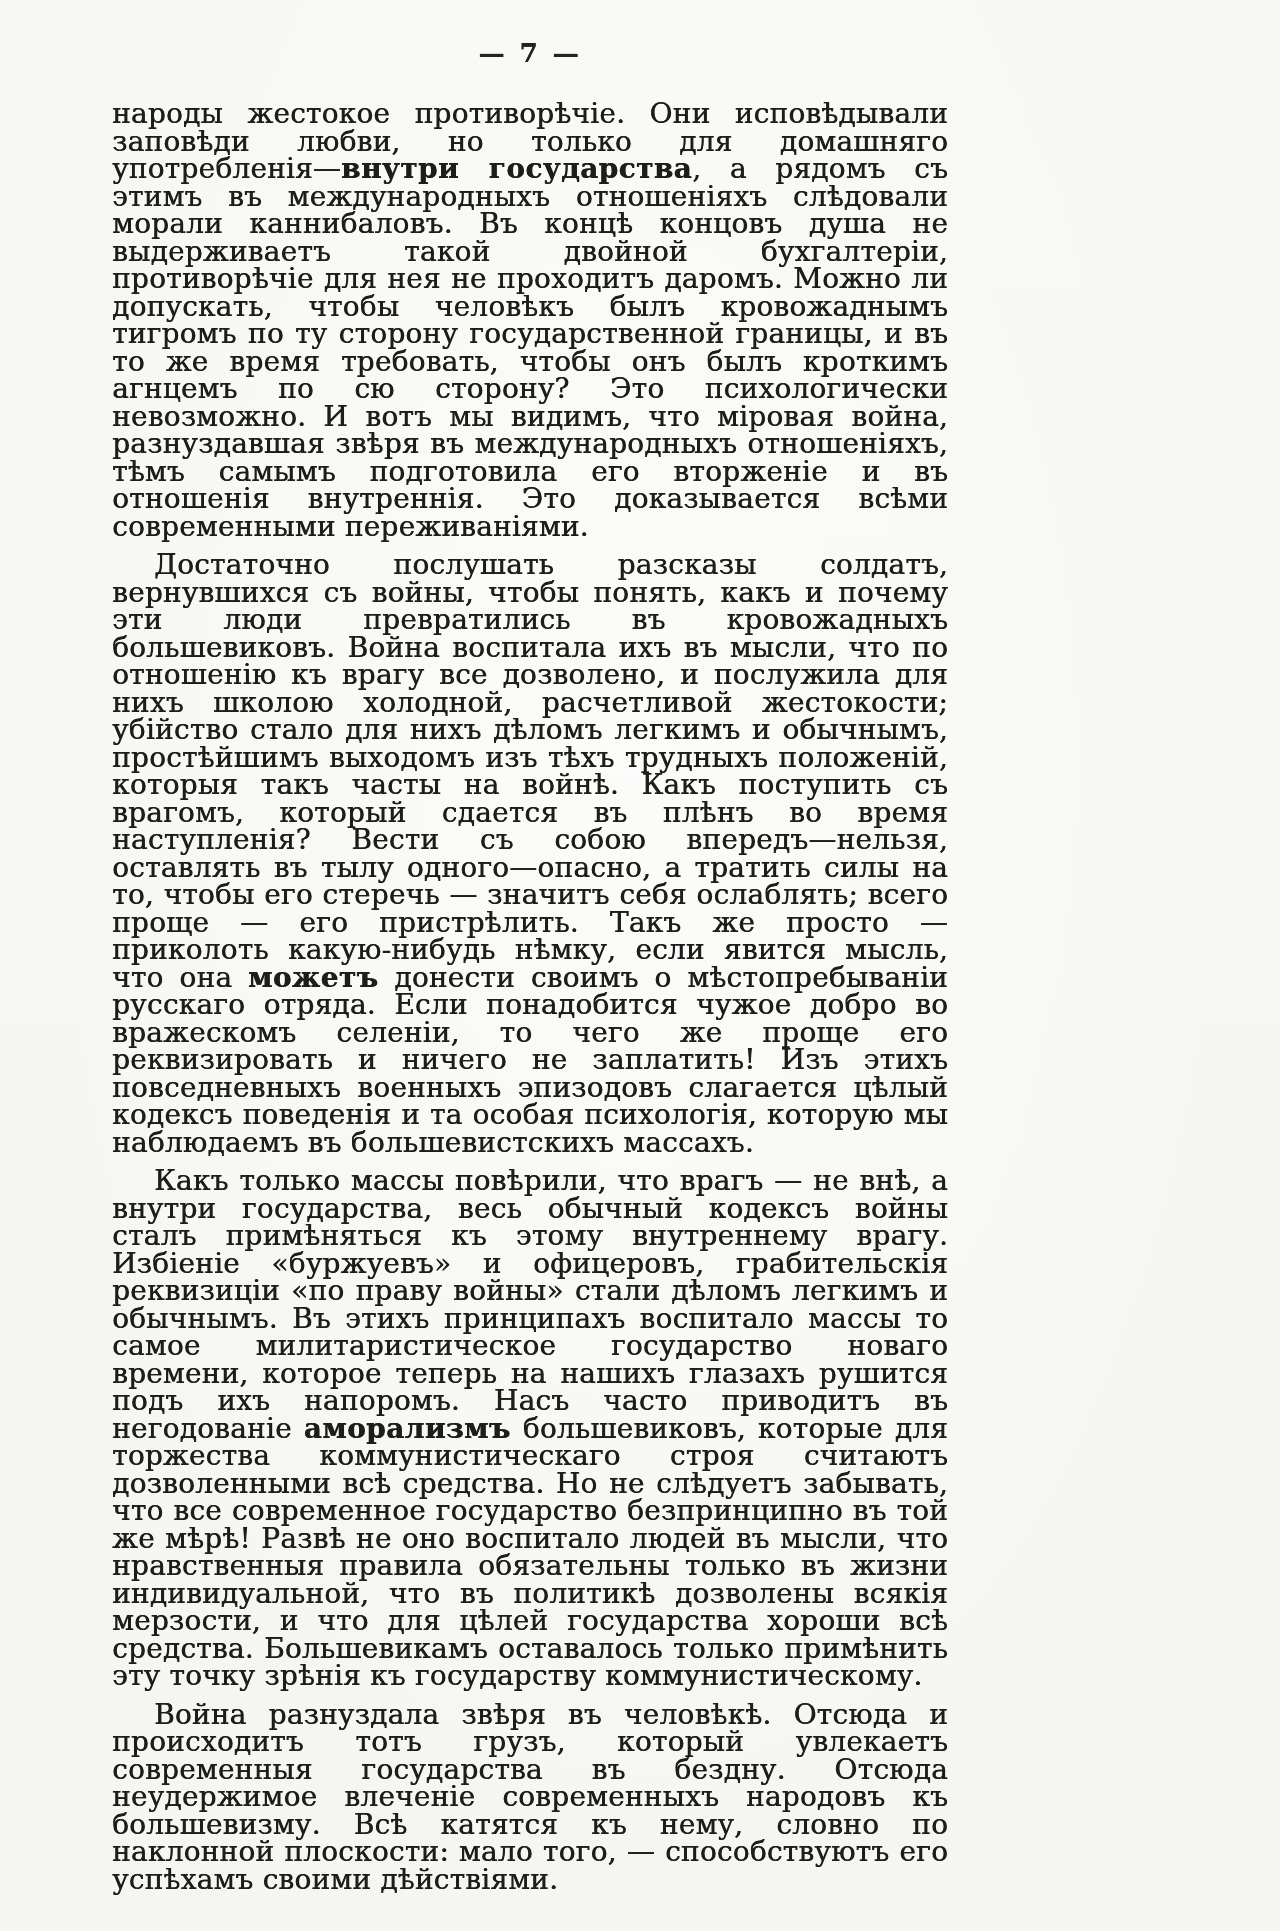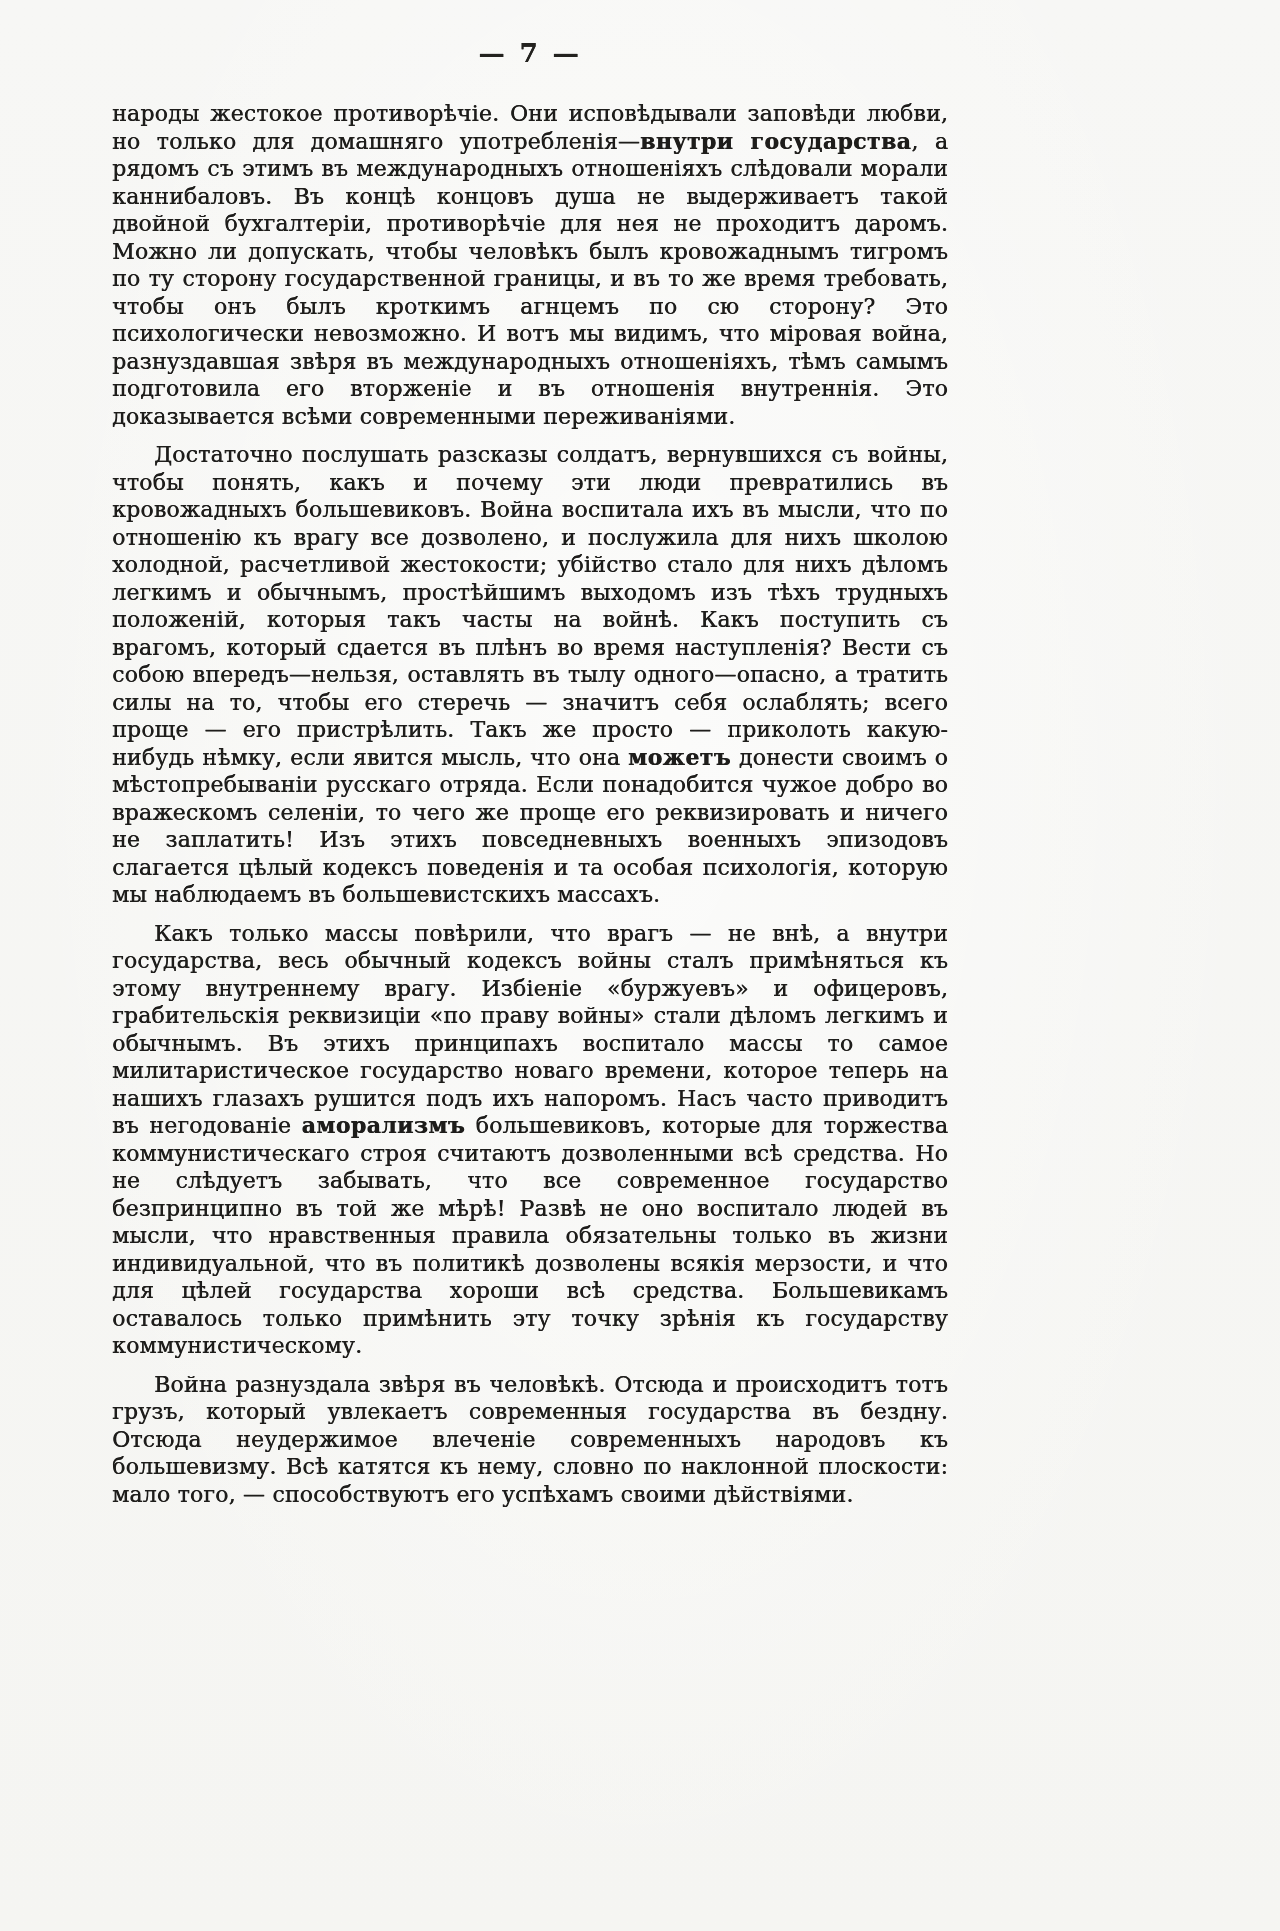--- a/index.html
+++ b/index.html
@@ -29,21 +29,21 @@
     text-align: center;
     font-size: 26px;
     font-weight: bold;
     letter-spacing: 3px;
     color: #23221f;
     text-shadow: 0.4px 0 currentColor;
   }
   .text-block {
     margin: 32px 0 0 112px;
     width: 836px;
-    font-size: 22px;
+    font-size: 28px;
     line-height: 27.5px;
     text-align: justify;
     text-shadow: 0.45px 0 currentColor; 
     letter-spacing: 0.2px;
   }
   .text-block p.para {
     margin: 0 0 11px 0;
   }
   .text-block p.para.indent {
     text-indent: 42px;

